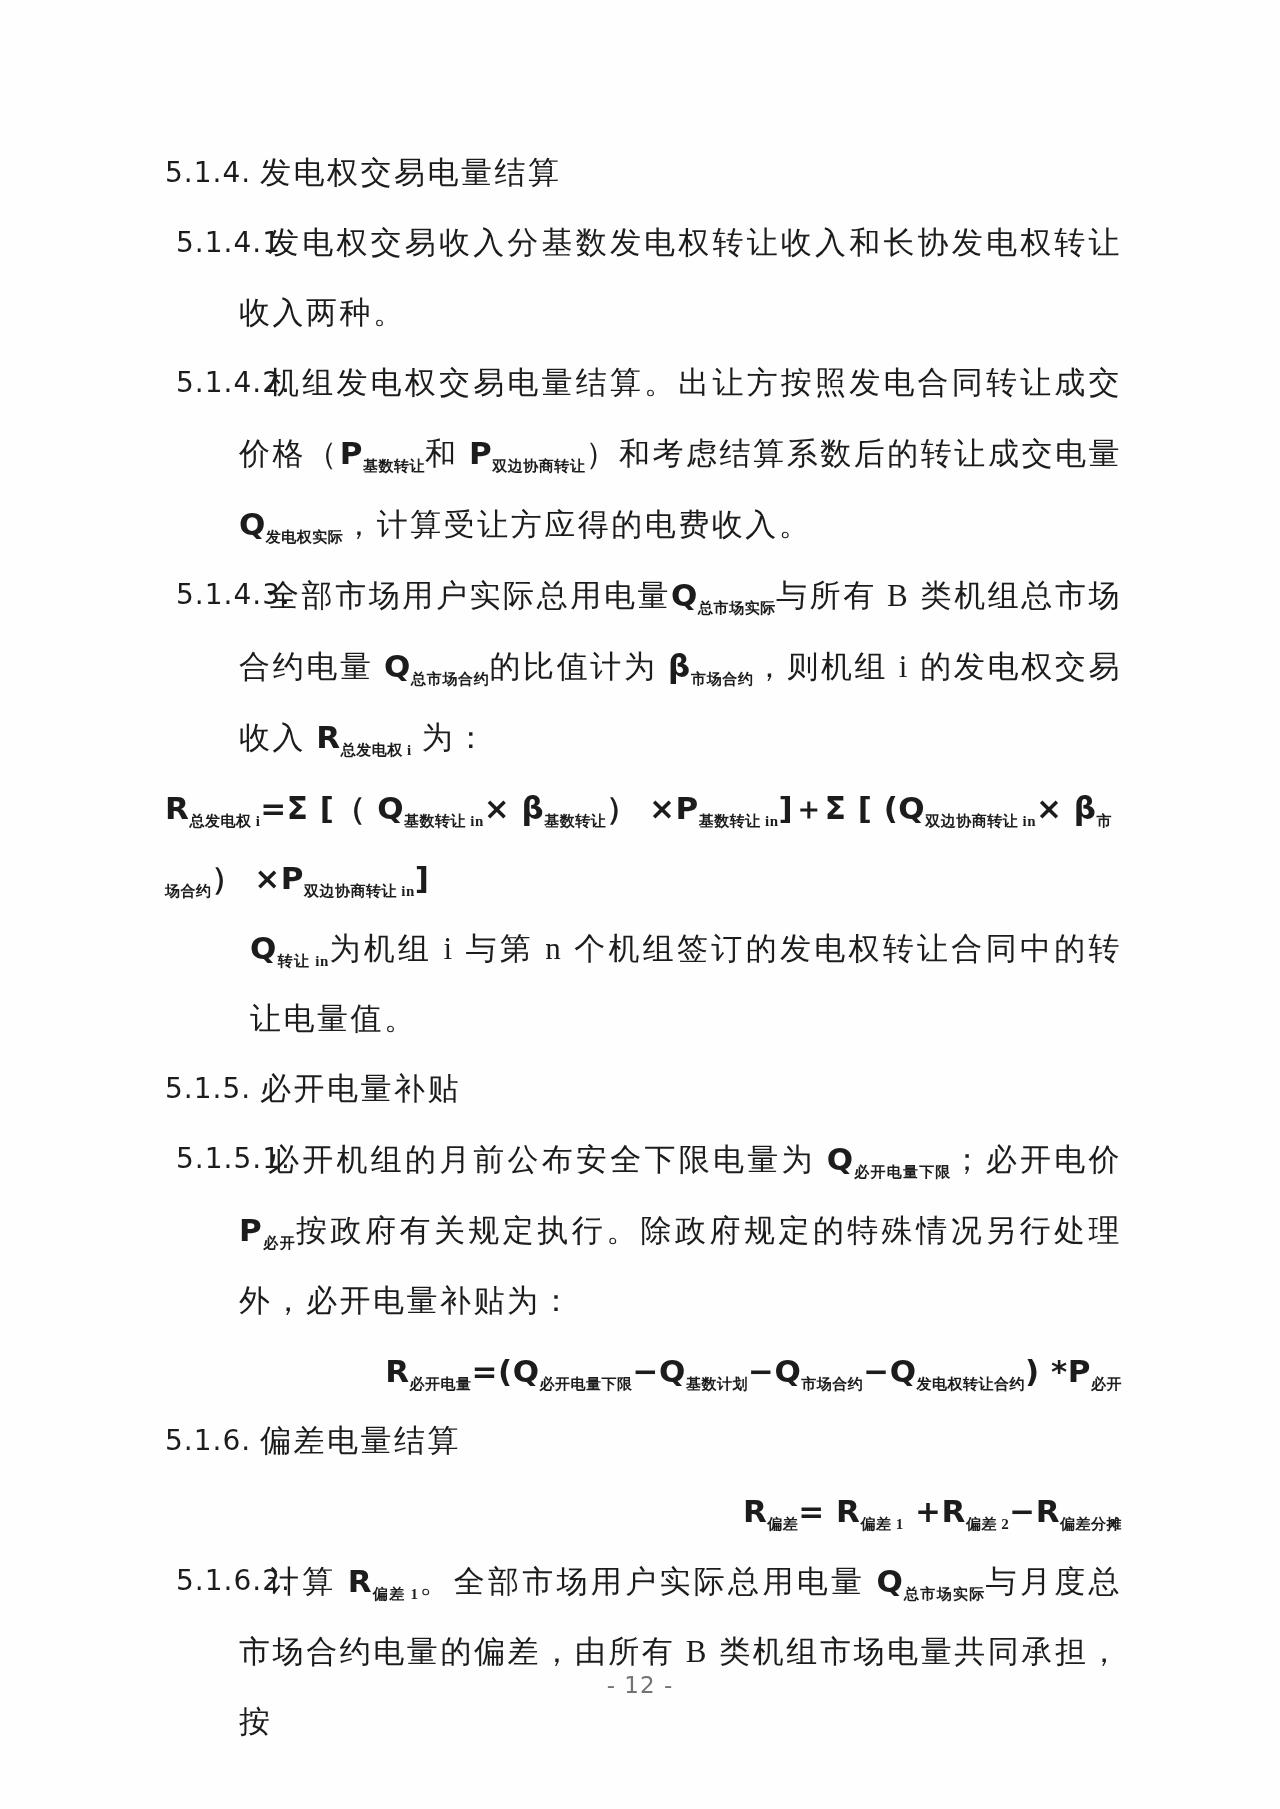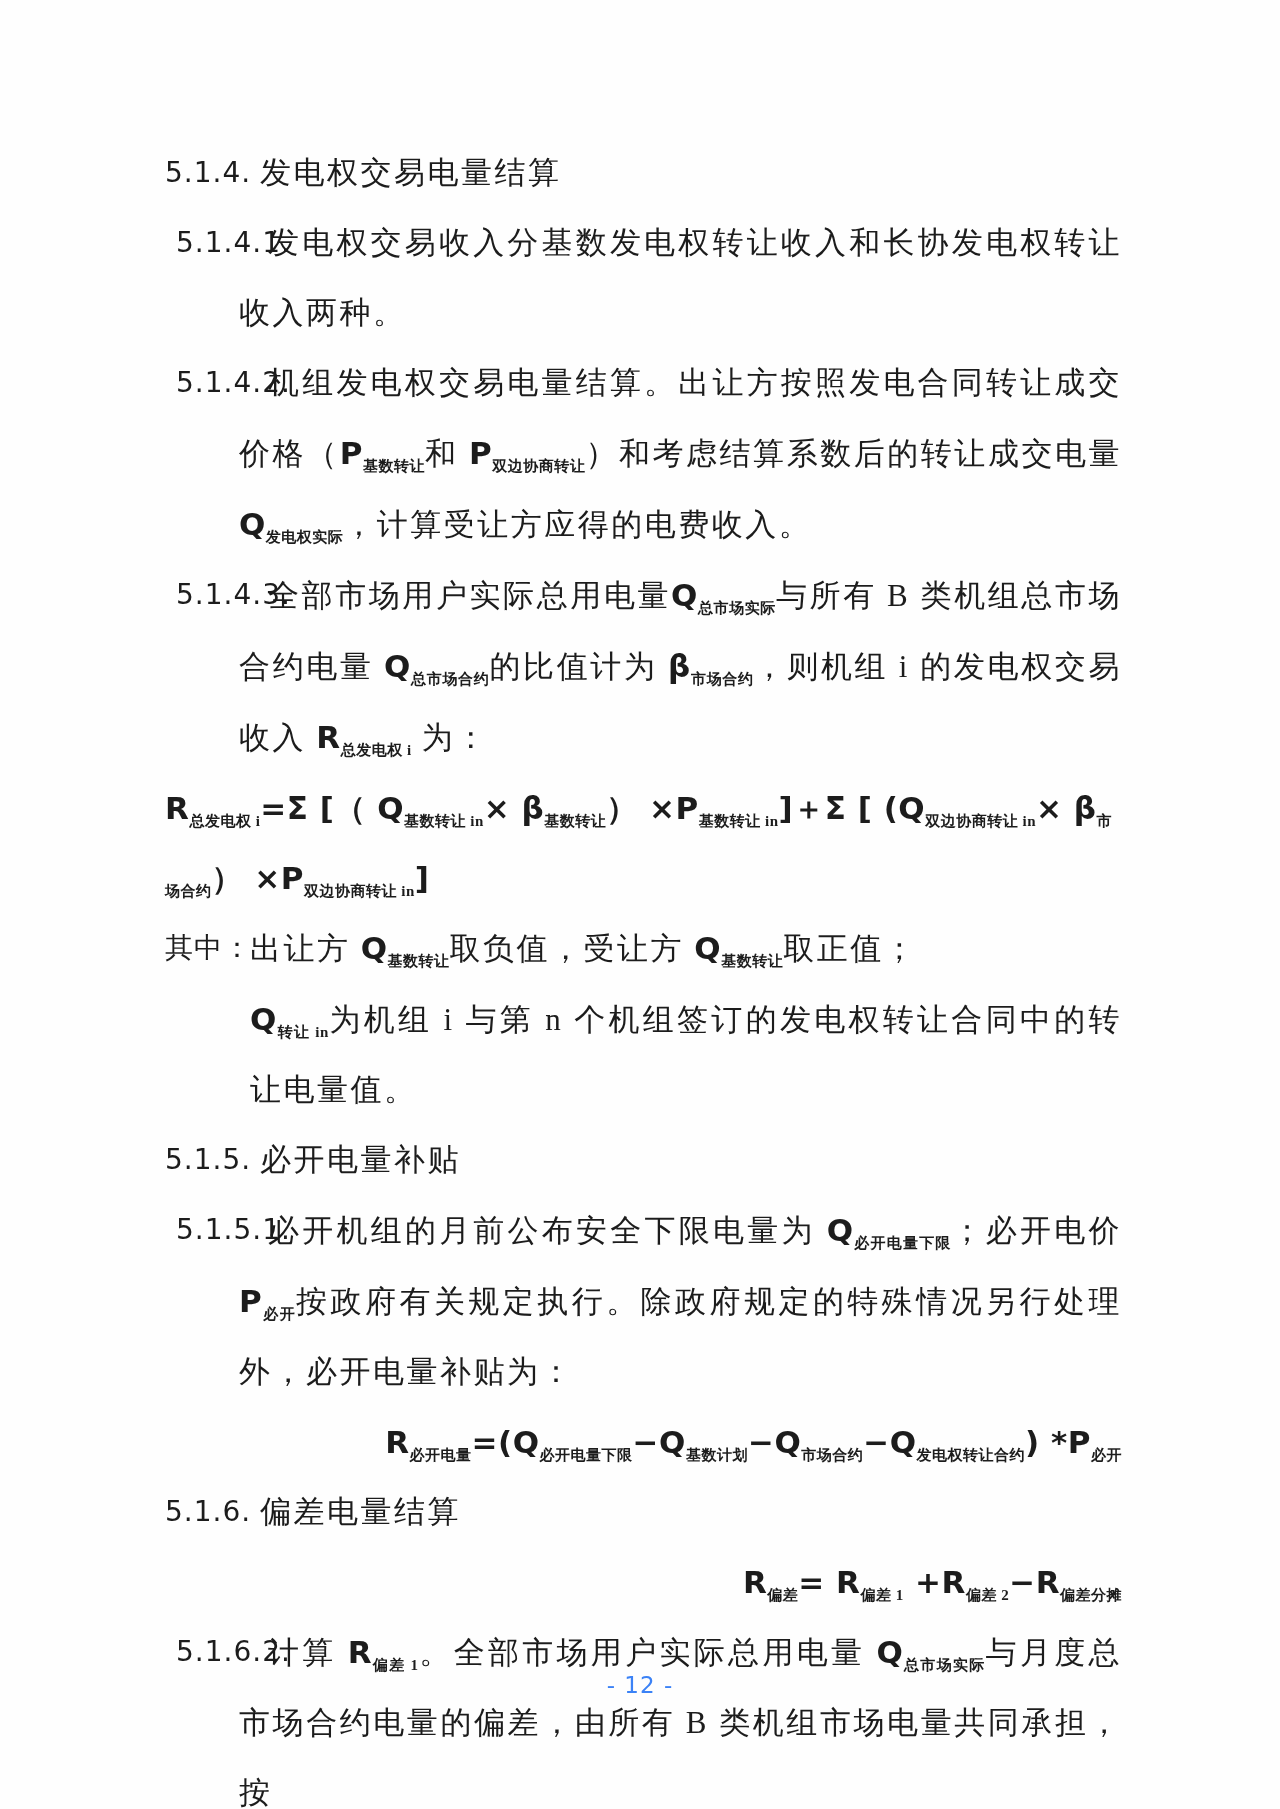--- a/index.html
+++ b/index.html
@@ -61,21 +61,21 @@
   }
   .footer {
     position: absolute;
     left: 0;
     right: 0;
     top: 1672px;
     text-align: center;
     font-size: 23px;
     letter-spacing: 1px;
     font-family: "DejaVu Sans", "Liberation Sans", sans-serif;
-    color: #3b82f6;
+    color: #737373;
   }
 </style>
 </head>
 <body>
 
 <div class="page">
   <div class="content">
       <div class="block heading">
         <span class="num">5.1.4.</span>
         <div class="segs-wrap"><span>发电权交易电量结算</span></div>
@@ -87,24 +87,20 @@
       <div class="block para">
         <span class="num">5.1.4.2.</span>
         <div class="segs-wrap"><span>机组发电权交易电量结算。出让方按照发电合同转让成交价格（</span><span class="var">P<sub class="subs">基数转让</sub></span><span>和 </span><span class="var">P<sub class="subs">双边协商转让</sub></span><span>）和考虑结算系数后的转让成交电量 </span><span class="var">Q<sub class="subs">发电权实际</sub></span><span>，计算受让方应得的电费收入。</span></div>
       </div>
       <div class="block para">
         <span class="num">5.1.4.3.</span>
         <div class="segs-wrap"><span>全部市场用户实际总用电量</span><span class="var">Q<sub class="subs">总市场实际</sub></span><span>与所有 B 类机组总市场合约电量 </span><span class="var">Q<sub class="subs">总市场合约</sub></span><span>的比值计为 </span><span class="var">β<sub class="subs">市场合约</sub></span><span>，则机组 i 的发电权交易收入 </span><span class="var">R<sub class="subs">总发电权 i</sub></span><span> 为：</span></div>
       </div>
       <div class="block formula">
         <div class="segs-wrap"><span class="var">R<sub class="subs">总发电权 i</sub></span><span class="var">=Σ [（ </span><span class="var">Q<sub class="subs">基数转让 in</sub></span><span class="var">× </span><span class="var">β<sub class="subs">基数转让</sub></span><span class="var">） ×</span><span class="var">P<sub class="subs">基数转让 in</sub></span><span class="var">]＋Σ [ (</span><span class="var">Q<sub class="subs">双边协商转让 in</sub></span><span class="var">× </span><span class="var">β<sub class="subs">市场合约</sub></span><span class="var">） ×</span><span class="var">P<sub class="subs">双边协商转让 in</sub></span><span class="var">]</span></div>
-      </div>
-      <div class="block note">
-        <span class="num">其中：</span>
-        <div class="segs-wrap"><span>出让方 </span><span class="var">Q<sub class="subs">基数转让</sub></span><span>取负值，受让方 </span><span class="var">Q<sub class="subs">基数转让</sub></span><span>取正值；</span></div>
       </div>
       <div class="block cont">
         <div class="segs-wrap"><span class="var">Q<sub class="subs">转让 in</sub></span><span>为机组 i 与第 n 个机组签订的发电权转让合同中的转让电量值。</span></div>
       </div>
       <div class="block heading">
         <span class="num">5.1.5.</span>
         <div class="segs-wrap"><span>必开电量补贴</span></div>
       </div>
       <div class="block para">
         <span class="num">5.1.5.1.</span>

